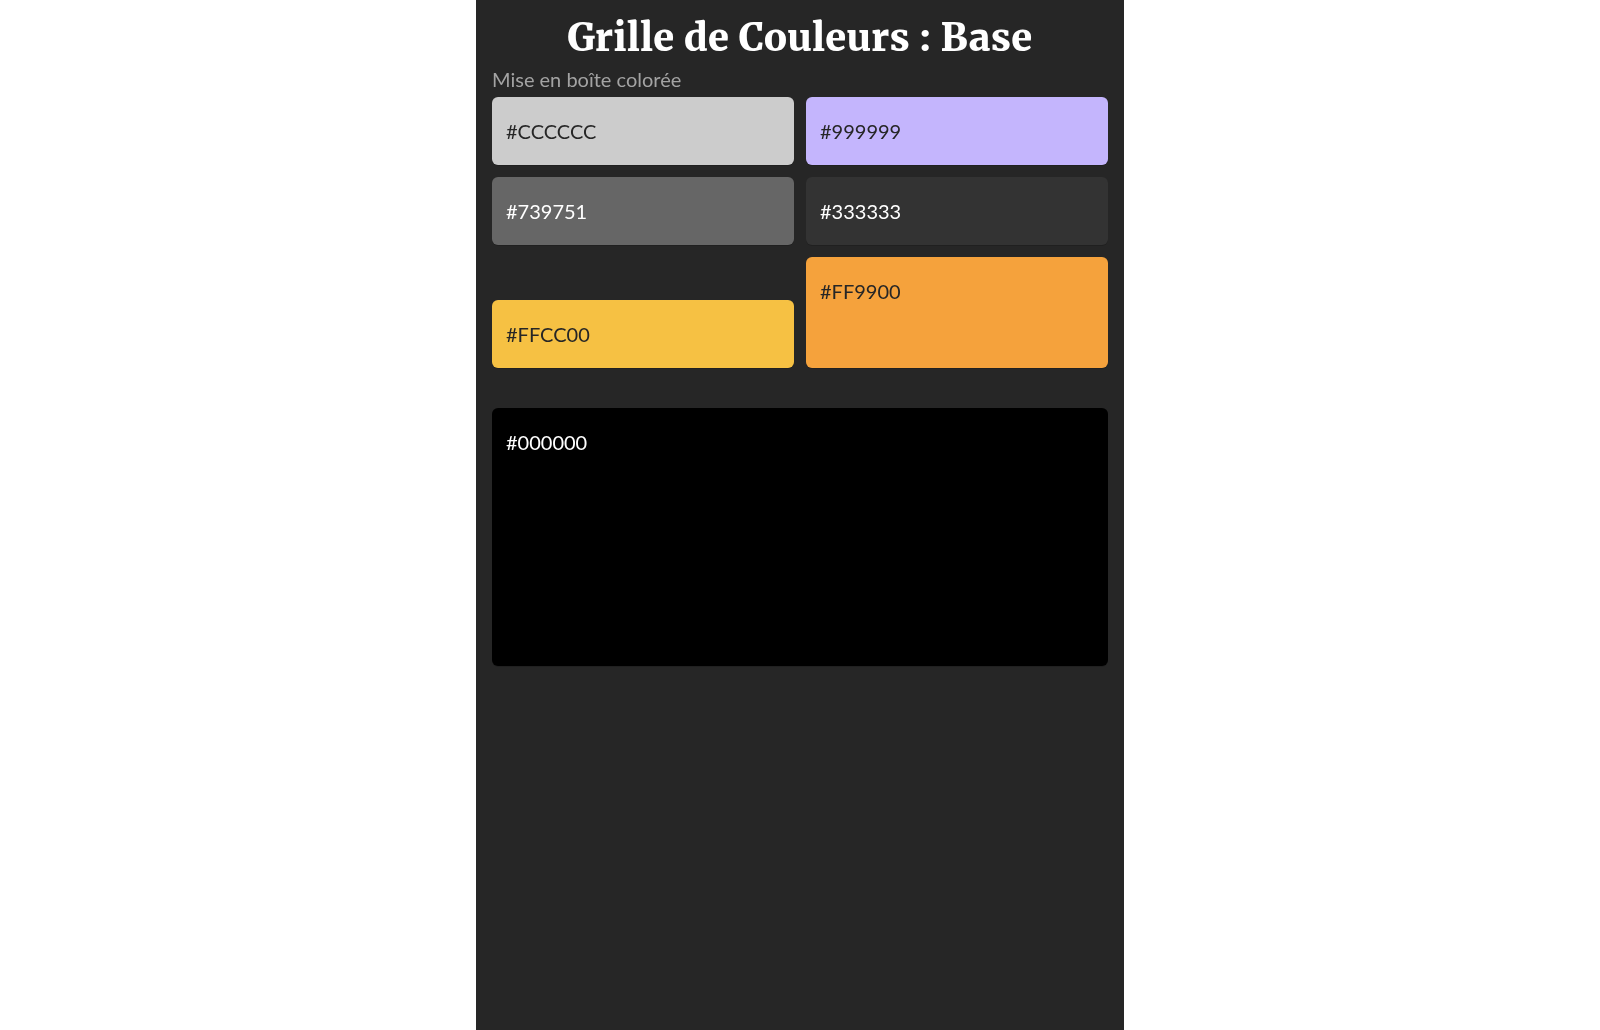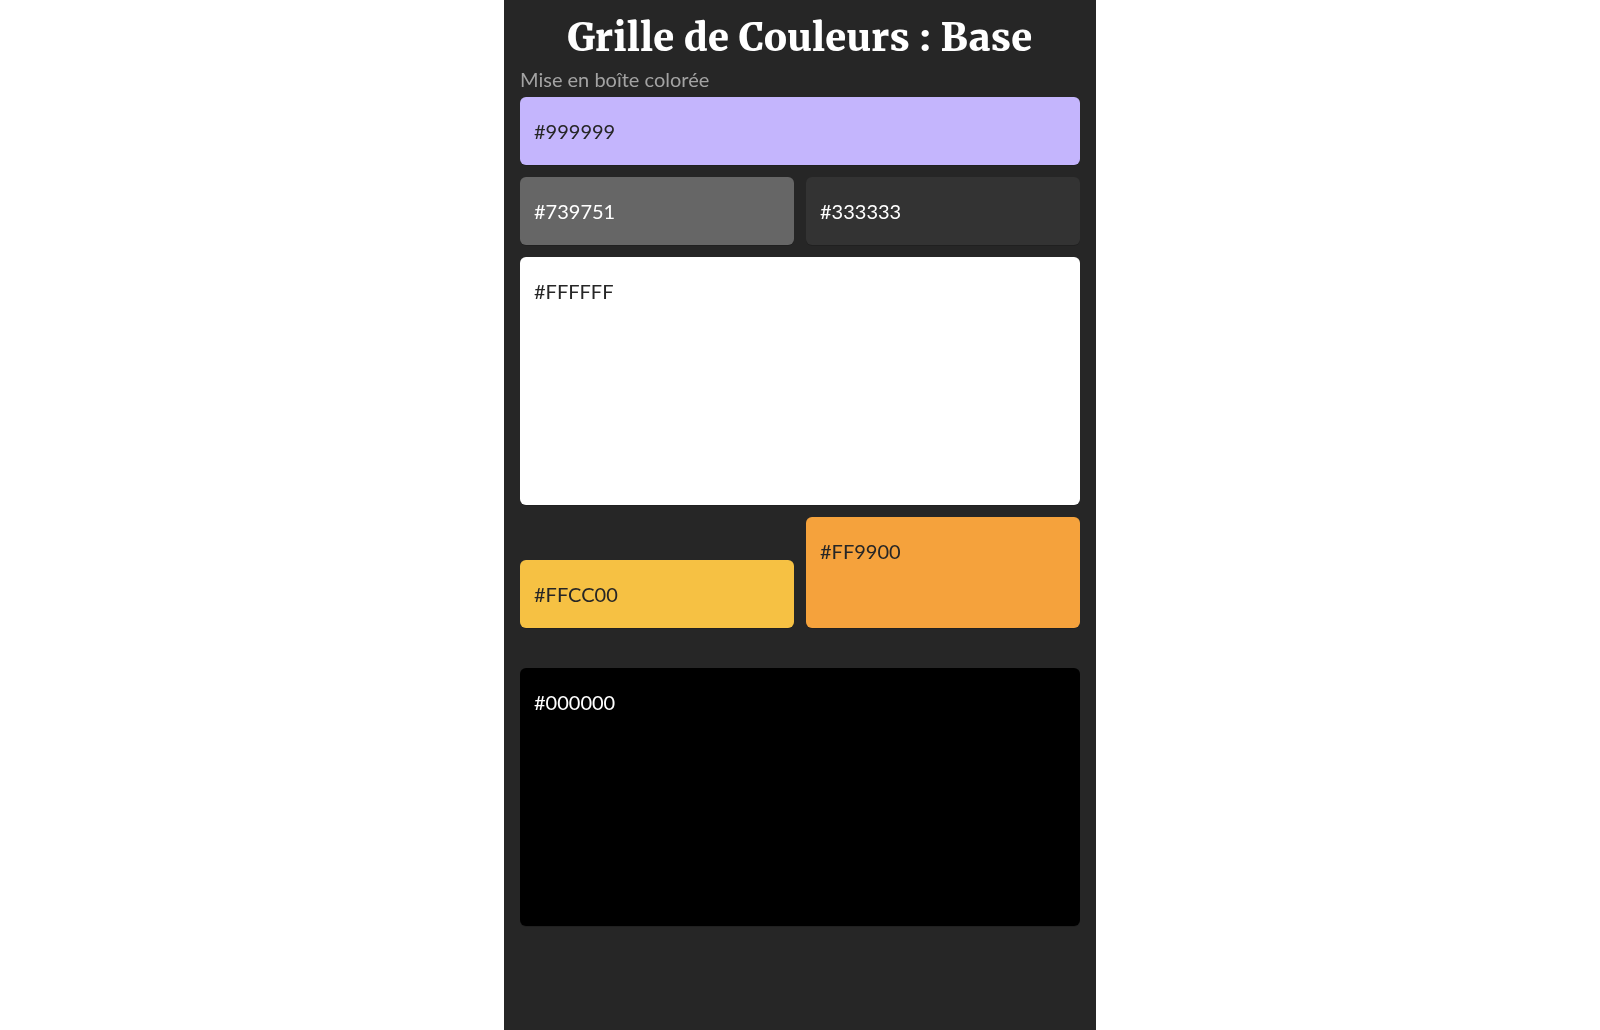--- a/index.html
+++ b/index.html
@@ -5,21 +5,21 @@
     * { margin: 0; padding: 0; box-sizing: border-box; }
     body {
       background: #ffffff;
       font-family: "Lato", "Helvetica Neue", Helvetica, Arial, sans-serif;
       display: flex;
       justify-content: center;
       width: 1600px;
       min-height: 1030px;
     }
     .page {
-      width: 592px;
+      width: 648px;
       background: #262626;
       padding: 14px 16px 20px 16px;
     }
     .title {
       color: #ffffff;
       font-family: "Merriweather", Georgia, "Times New Roman", serif;
       font-weight: 900;
       font-size: 38px;
       text-align: center;
       margin-bottom: 6px;
@@ -62,31 +62,29 @@
     .bg-000000 { background: #000000; }
   </style>
 </head>
 <body>
 
 <div class="page">
   <h1 class="title">Grille de Couleurs : Base</h1>
   <p class="subtitle">Mise en boîte colorée</p>
 
   <div class="row">
+    <div class="swatch dark-text bg-cccccc">#CCCCCC</div>
     <div class="swatch dark-text bg-999999">#999999</div>
   </div>
 
   <div class="row">
     <div class="swatch light-text bg-666666">#739751</div>
     <div class="swatch light-text bg-333333">#333333</div>
   </div>
 
-  <div class="row">
-    <div class="swatch dark-text bg-ffffff full big">#FFFFFF</div>
-  </div>
 
   <div class="row">
     <div class="swatch dark-text bg-ffcc00">#FFCC00</div>
     <div class="swatch dark-text bg-ff9900">#FF9900</div>
   </div>
 
   <div class="row">
     <div class="swatch light-text bg-000000 full big2">#000000</div>
   </div>
 </div>

